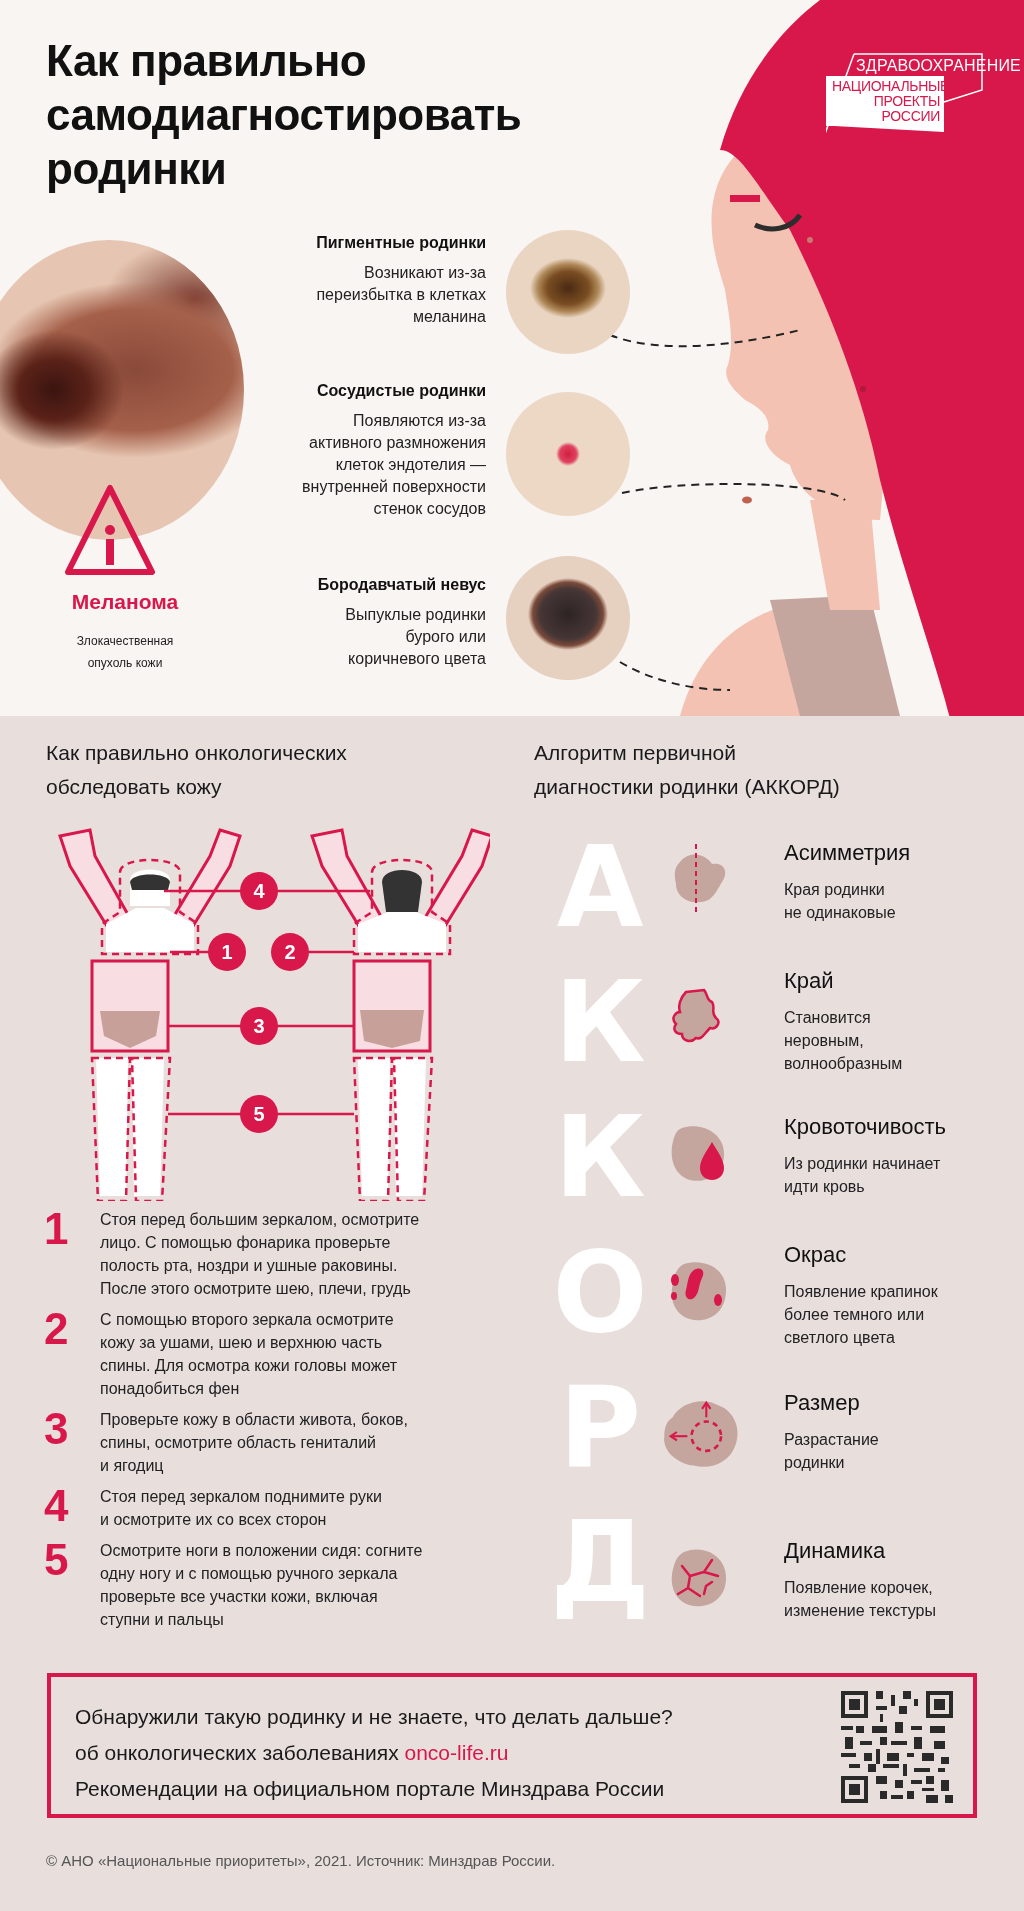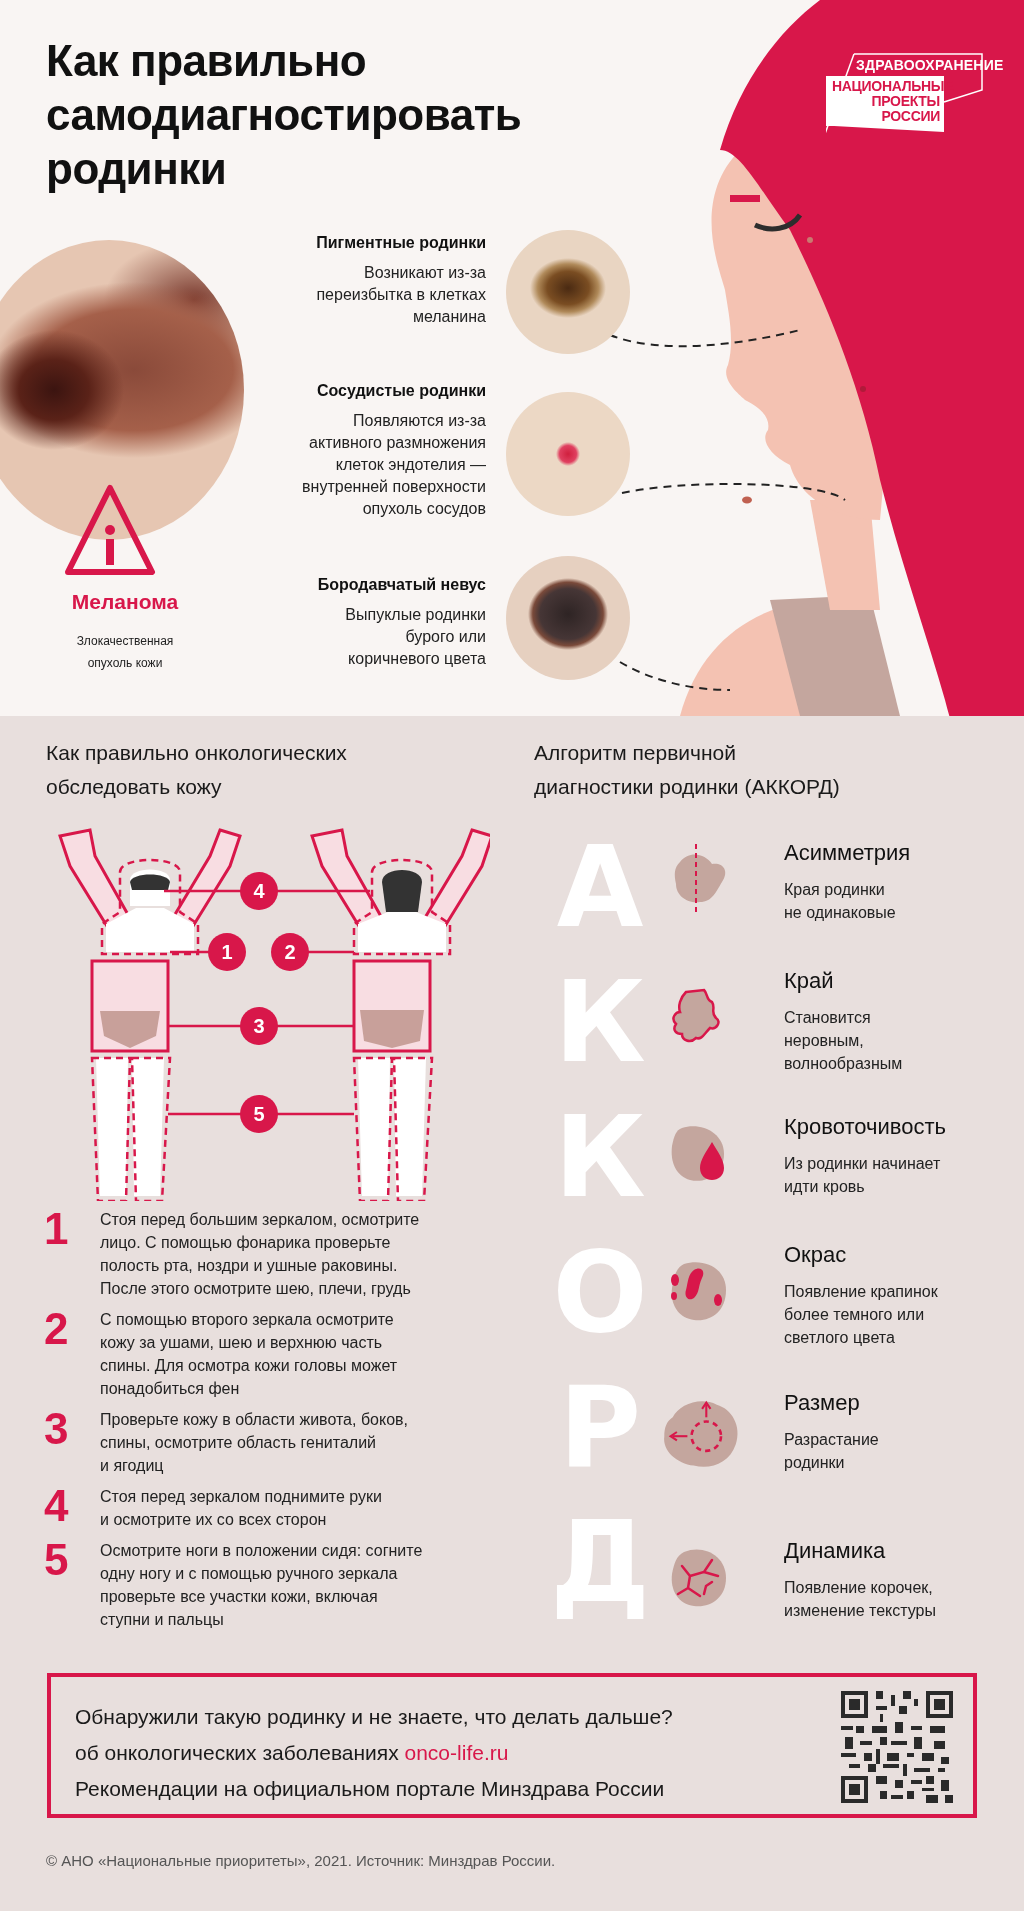--- a/index.html
+++ b/index.html
@@ -8,22 +8,22 @@
 
   .top { position: absolute; left: 0; top: 0; width: 1024px; height: 716px; background: #f9f5f3; overflow: hidden; }
   .bottom { position: absolute; left: 0; top: 716px; width: 1024px; height: 1195px; background: #e8dfdd; }
 
   .title { position: absolute; left: 46px; top: 34px; font-size: 44px; line-height: 54px; font-weight: bold; letter-spacing: -0.5px; color: #111; width: 560px; }
   .title span { display: block; }
 
   .illus { position: absolute; left: 0; top: 0; width: 1024px; height: 830px; pointer-events: none; }
 
   .logo { position: absolute; left: 826px; top: 52px; width: 160px; height: 90px; }
-  .logo .small { position: absolute; left: 30px; top: 5px; font-size: 14px; color: #fff; font-weight: bold; letter-spacing: 0.2px; }
-  .logo .big { position: absolute; left: 0; top: 24px; width: 118px; background: #fff; color: #d8174a; font-weight: bold; font-size: 14px; line-height: 15px; text-align: right; padding: 3px 4px 2px 6px; letter-spacing: -0.3px; }
+  .logo .small { position: absolute; left: 30px; top: 5px; font-size: 16px; color: #fff; font-weight: normal; letter-spacing: 0.2px; }
+  .logo .big { position: absolute; left: 0; top: 24px; width: 118px; background: #fff; color: #d8174a; font-weight: normal; font-size: 14px; line-height: 15px; text-align: right; padding: 3px 4px 2px 6px; letter-spacing: -0.3px; }
 
   .melanoma-photo { position: absolute; left: -26px; top: 240px; width: 270px; height: 300px; border-radius: 50%; overflow: hidden;
     background:
       radial-gradient(ellipse 70px 60px at 80px 150px, #3b1410 0%, #5a2218 50%, transparent 100%),
       radial-gradient(ellipse 180px 110px at 160px 130px, #8a4a3a 0%, #a5604a 55%, transparent 80%),
       radial-gradient(ellipse 90px 60px at 220px 60px, #7a3a2e 0%, transparent 100%),
       #e6c6b2; }
   .warn { position: absolute; left: 64px; top: 482px; width: 92px; height: 98px; }
   .melanoma-title { position: absolute; left: 0; top: 590px; width: 250px; text-align: center; color: #d8174a; font-size: 21px; font-weight: bold; }
   .melanoma-sub { position: absolute; left: 0; top: 630px; width: 250px; text-align: center; font-size: 12px; line-height: 22px; color: #222; }
@@ -127,21 +127,21 @@
   </div>
   <div class="mole-photo" style="top:230px;background:radial-gradient(ellipse 38px 30px at 62px 58px,#4a2a12 0%,#7a4d22 55%,#b08a5a 80%,transparent 100%),#e9d5c2;"></div>
 
   <div class="mole" style="top:382px">
     <h3>Сосудистые родинки</h3>
     <p>
       <span style="display:block">Появляются из-за</span>
       <span style="display:block">активного размножения</span>
       <span style="display:block">клеток эндотелия —</span>
       <span style="display:block">внутренней поверхности</span>
-      <span style="display:block">опухоль сосудов</span>
+      <span style="display:block">стенок сосудов</span>
     </p>
   </div>
   <div class="mole-photo" style="top:392px;background:radial-gradient(circle 12px at 62px 62px,#d0203e 0%,#e04060 70%,transparent 100%),#ecd8c5;"></div>
 
   <div class="mole" style="top:576px">
     <h3>Бородавчатый невус</h3>
     <p>
       <span style="display:block">Выпуклые родинки</span>
       <span style="display:block">бурого или</span>
       <span style="display:block">коричневого цвета</span>

